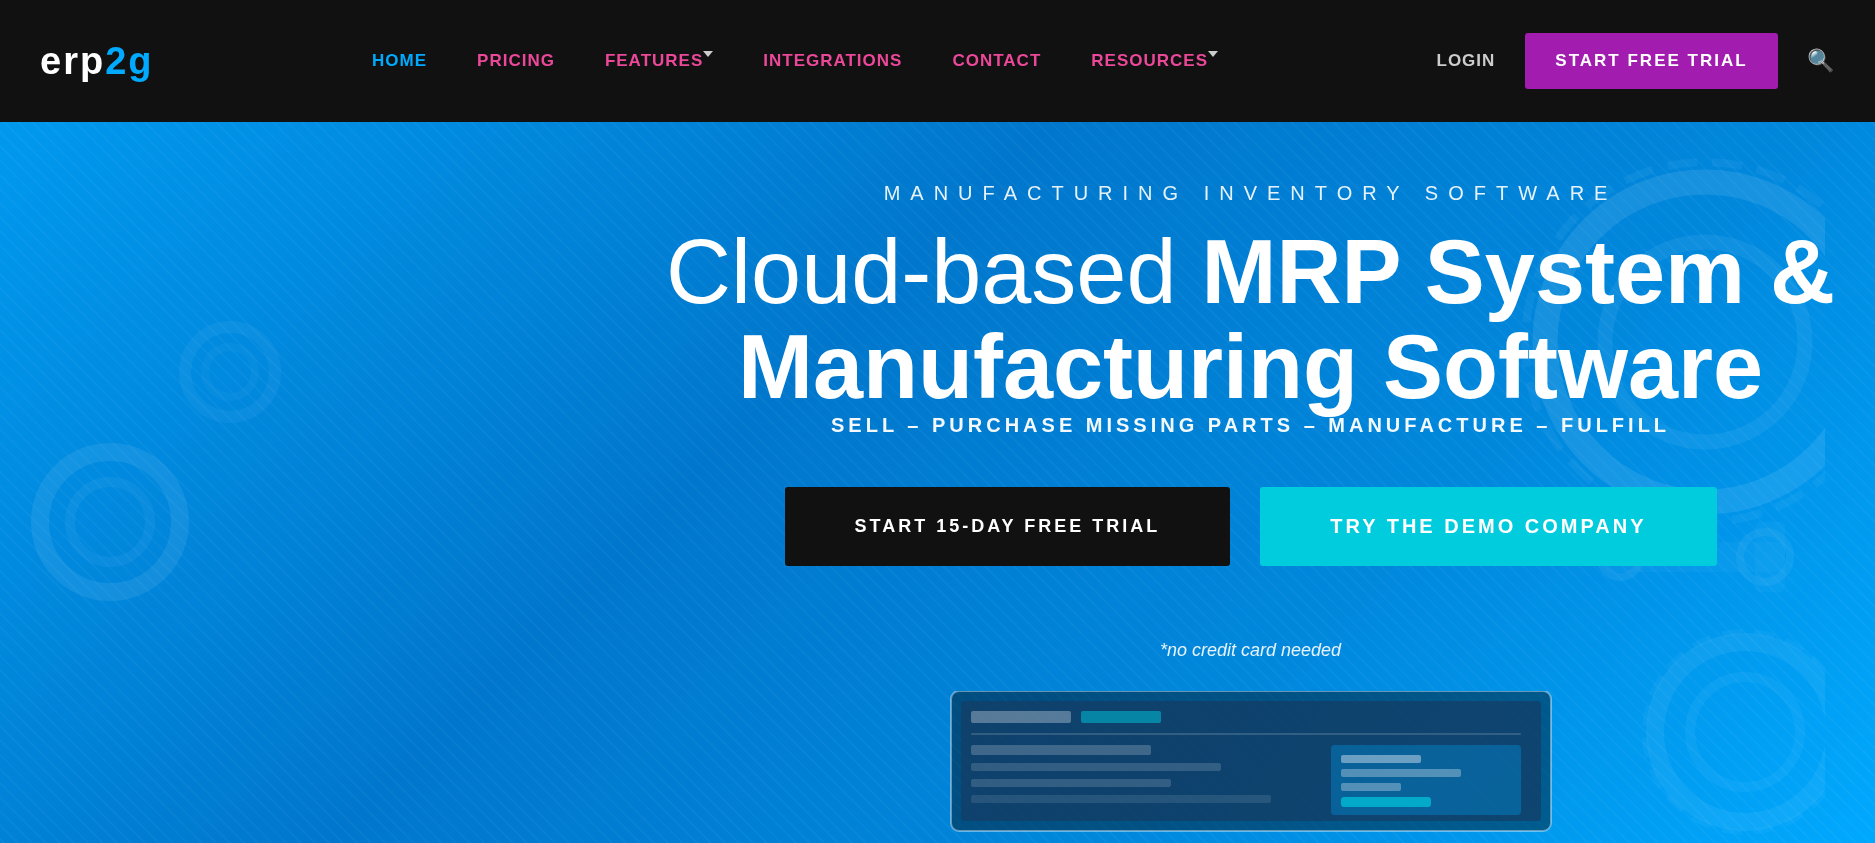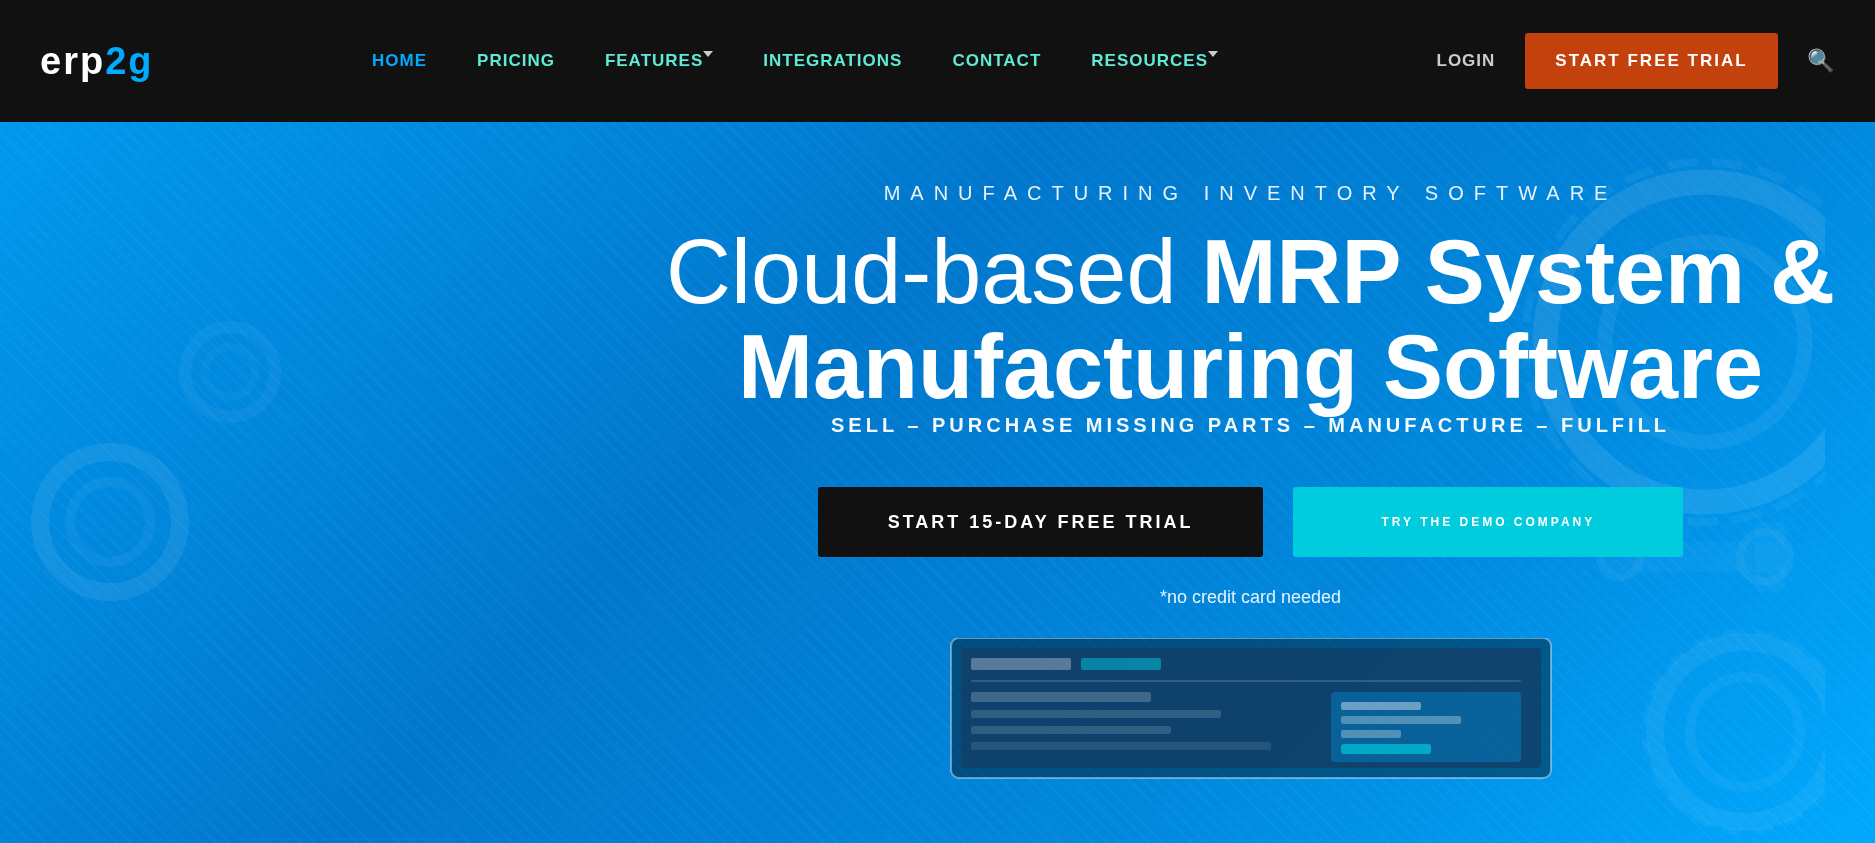--- a/index.html
+++ b/index.html
@@ -26,21 +26,21 @@
     .logo-erp { color: #ffffff; }
     .logo-2g { color: #00aaff; }
     .nav-links {
       display: flex;
       align-items: center;
       gap: 50px;
       list-style: none;
     }
     .nav-links li a {
       text-decoration: none;
-      color: #5eead4;
+      color: #ec4899;
       font-size: 17px;
       font-weight: 600;
       letter-spacing: 1px;
       text-transform: uppercase;
     }
     .nav-links li a.active {
       color: #00aaff;
     }
     .nav-with-arrow {
       display: flex;
@@ -62,21 +62,21 @@
     }
     .login-link {
       color: #cccccc;
       text-decoration: none;
       font-size: 17px;
       font-weight: 600;
       letter-spacing: 1px;
       text-transform: uppercase;
     }
     .btn-trial {
-      background: #c2410c;
+      background: #a21caf;
       color: #ffffff;
       border: none;
       padding: 18px 30px;
       font-size: 17px;
       font-weight: 700;
       letter-spacing: 2px;
       text-transform: uppercase;
       cursor: pointer;
       border-radius: 3px;
     }
@@ -168,33 +168,35 @@
       cursor: pointer;
       border-radius: 3px;
       min-width: 390px;
     }
 
     .btn-demo {
       background: #00ccdd;
       color: #ffffff;
       border: none;
       padding: 28px 70px;
-      font-size: 12px;
+      font-size: 20px;
       font-weight: 700;
       letter-spacing: 3px;
       text-transform: uppercase;
       cursor: pointer;
       border-radius: 3px;
       min-width: 390px;
     }
 
     .no-cc-text {
       color: rgba(255,255,255,0.9);
       font-size: 18px;
+      font-style: italic;
       margin-bottom: 20px;
+      margin-top: 44px;
     }
 
     .hero-screenshot {
       position: relative;
       z-index: 2;
       margin-top: 10px;
     }
 
     
     .gear-deco {

